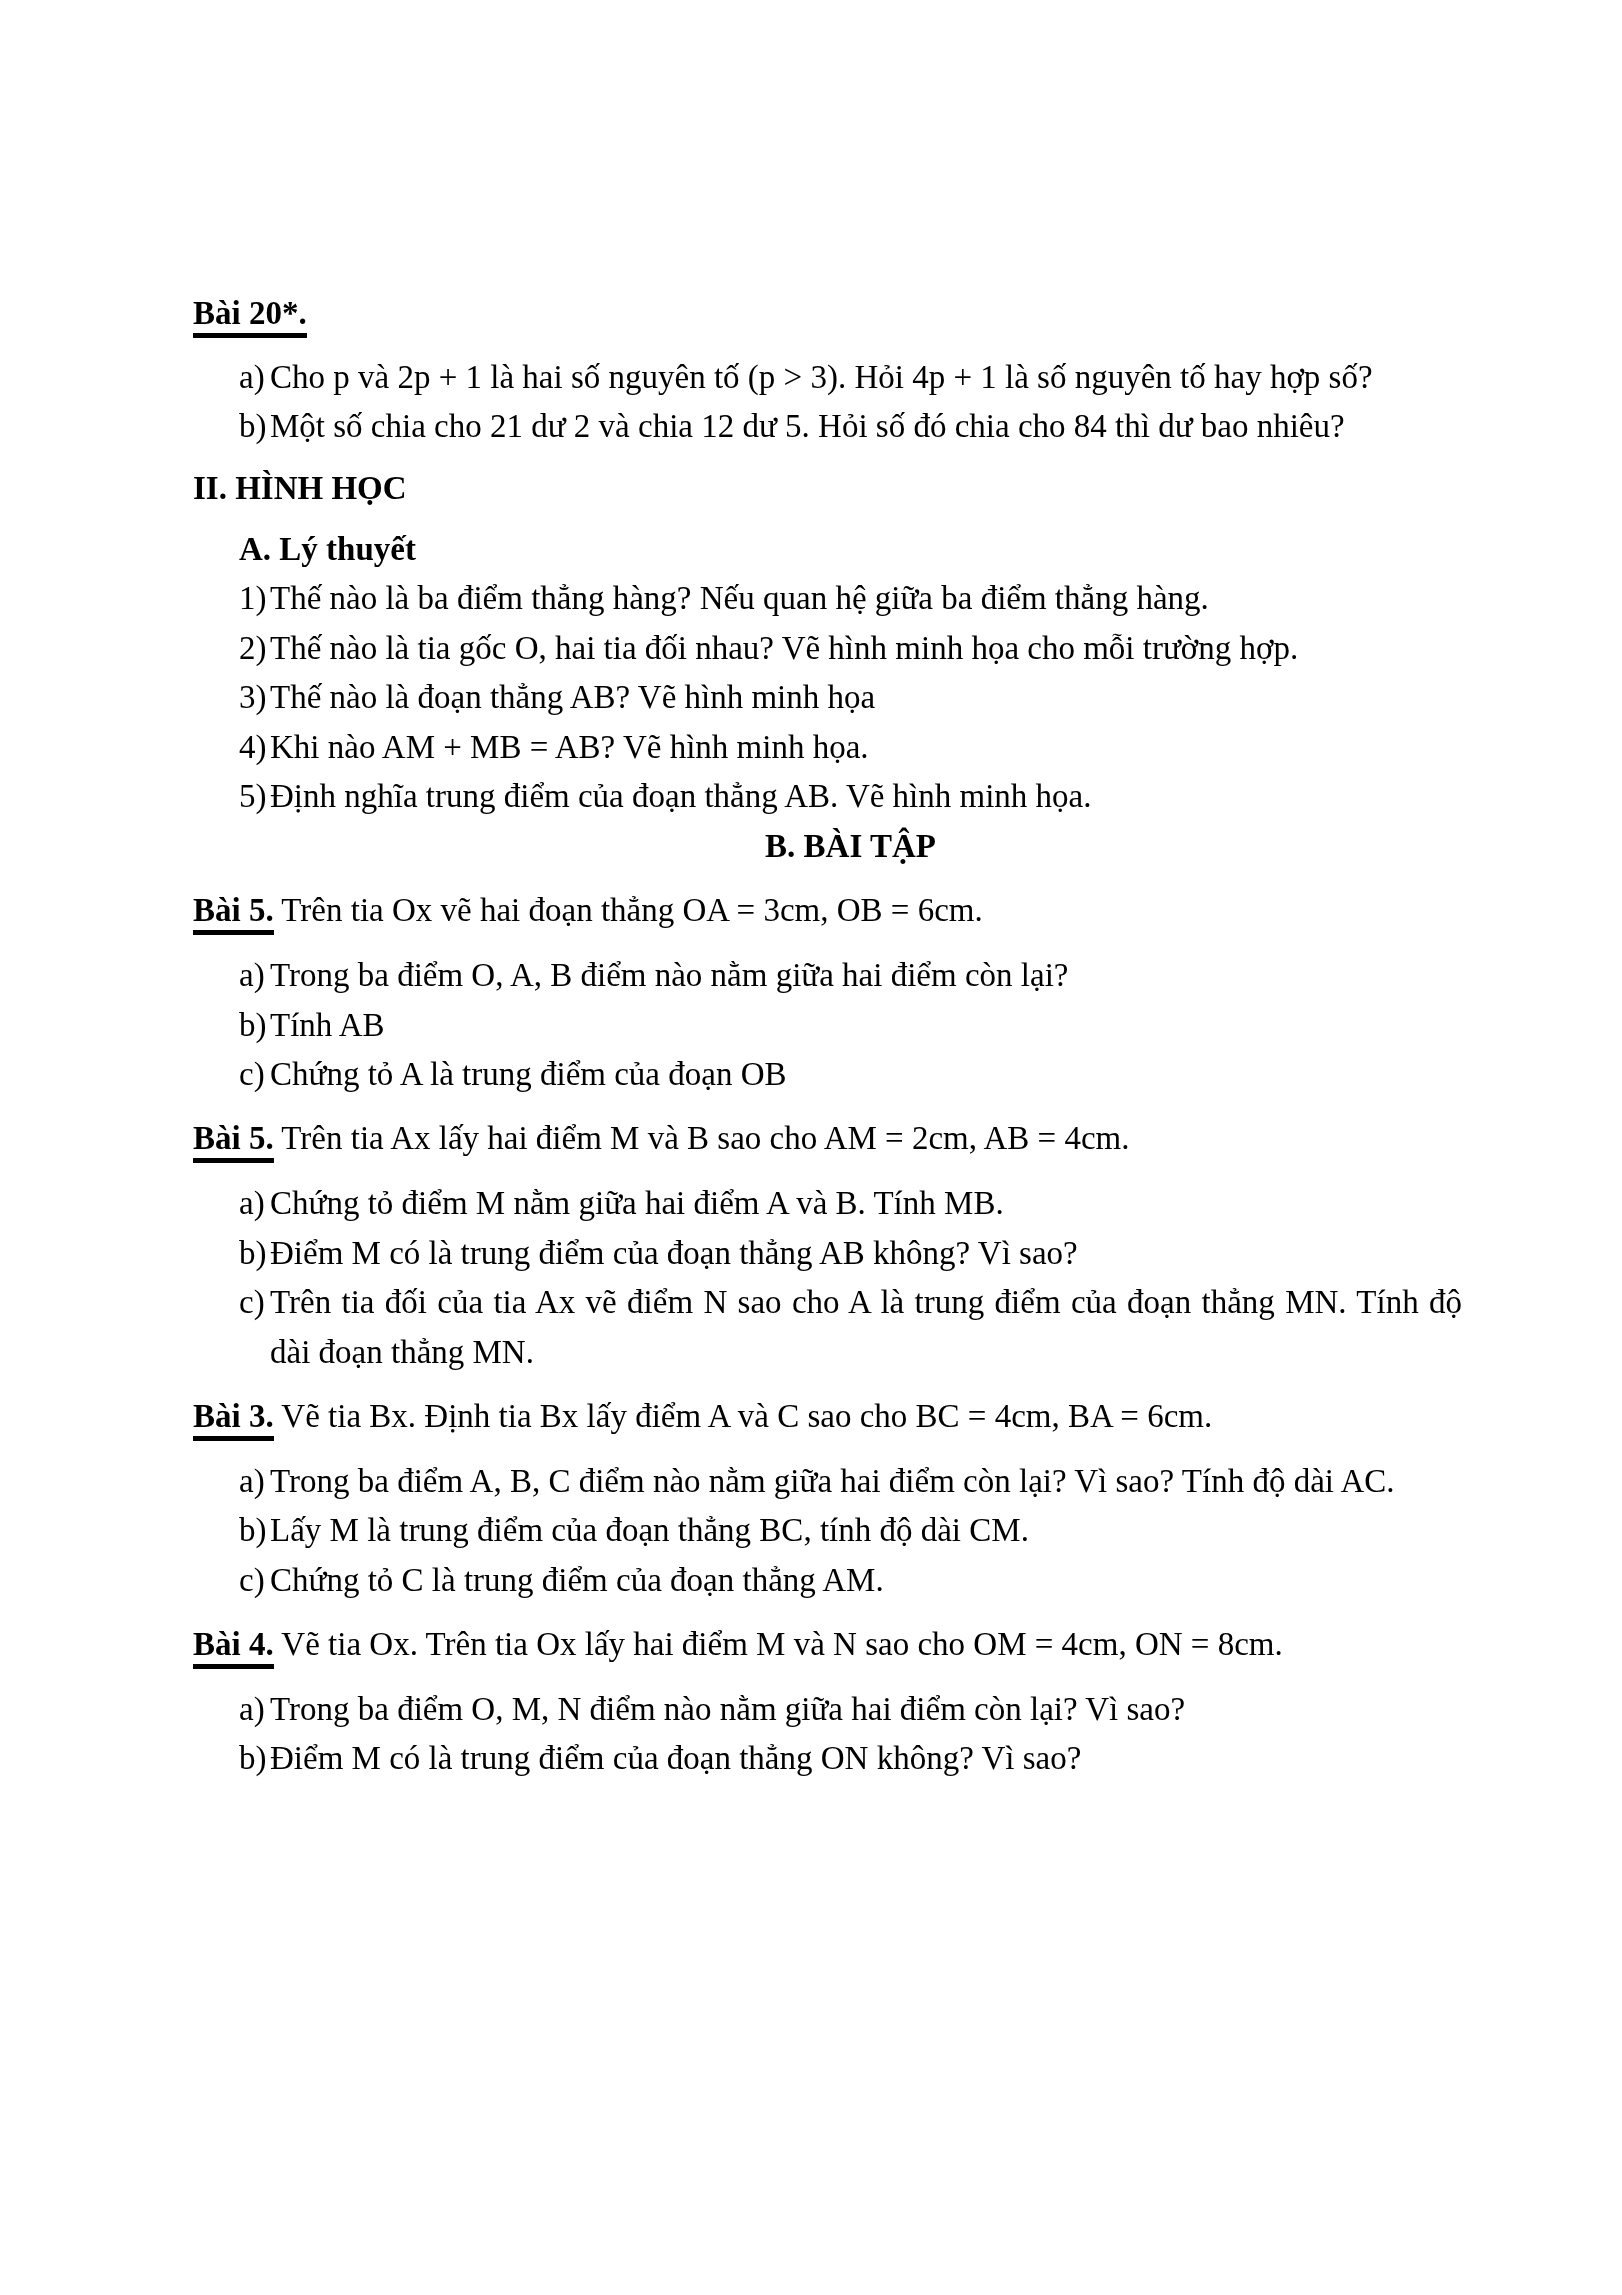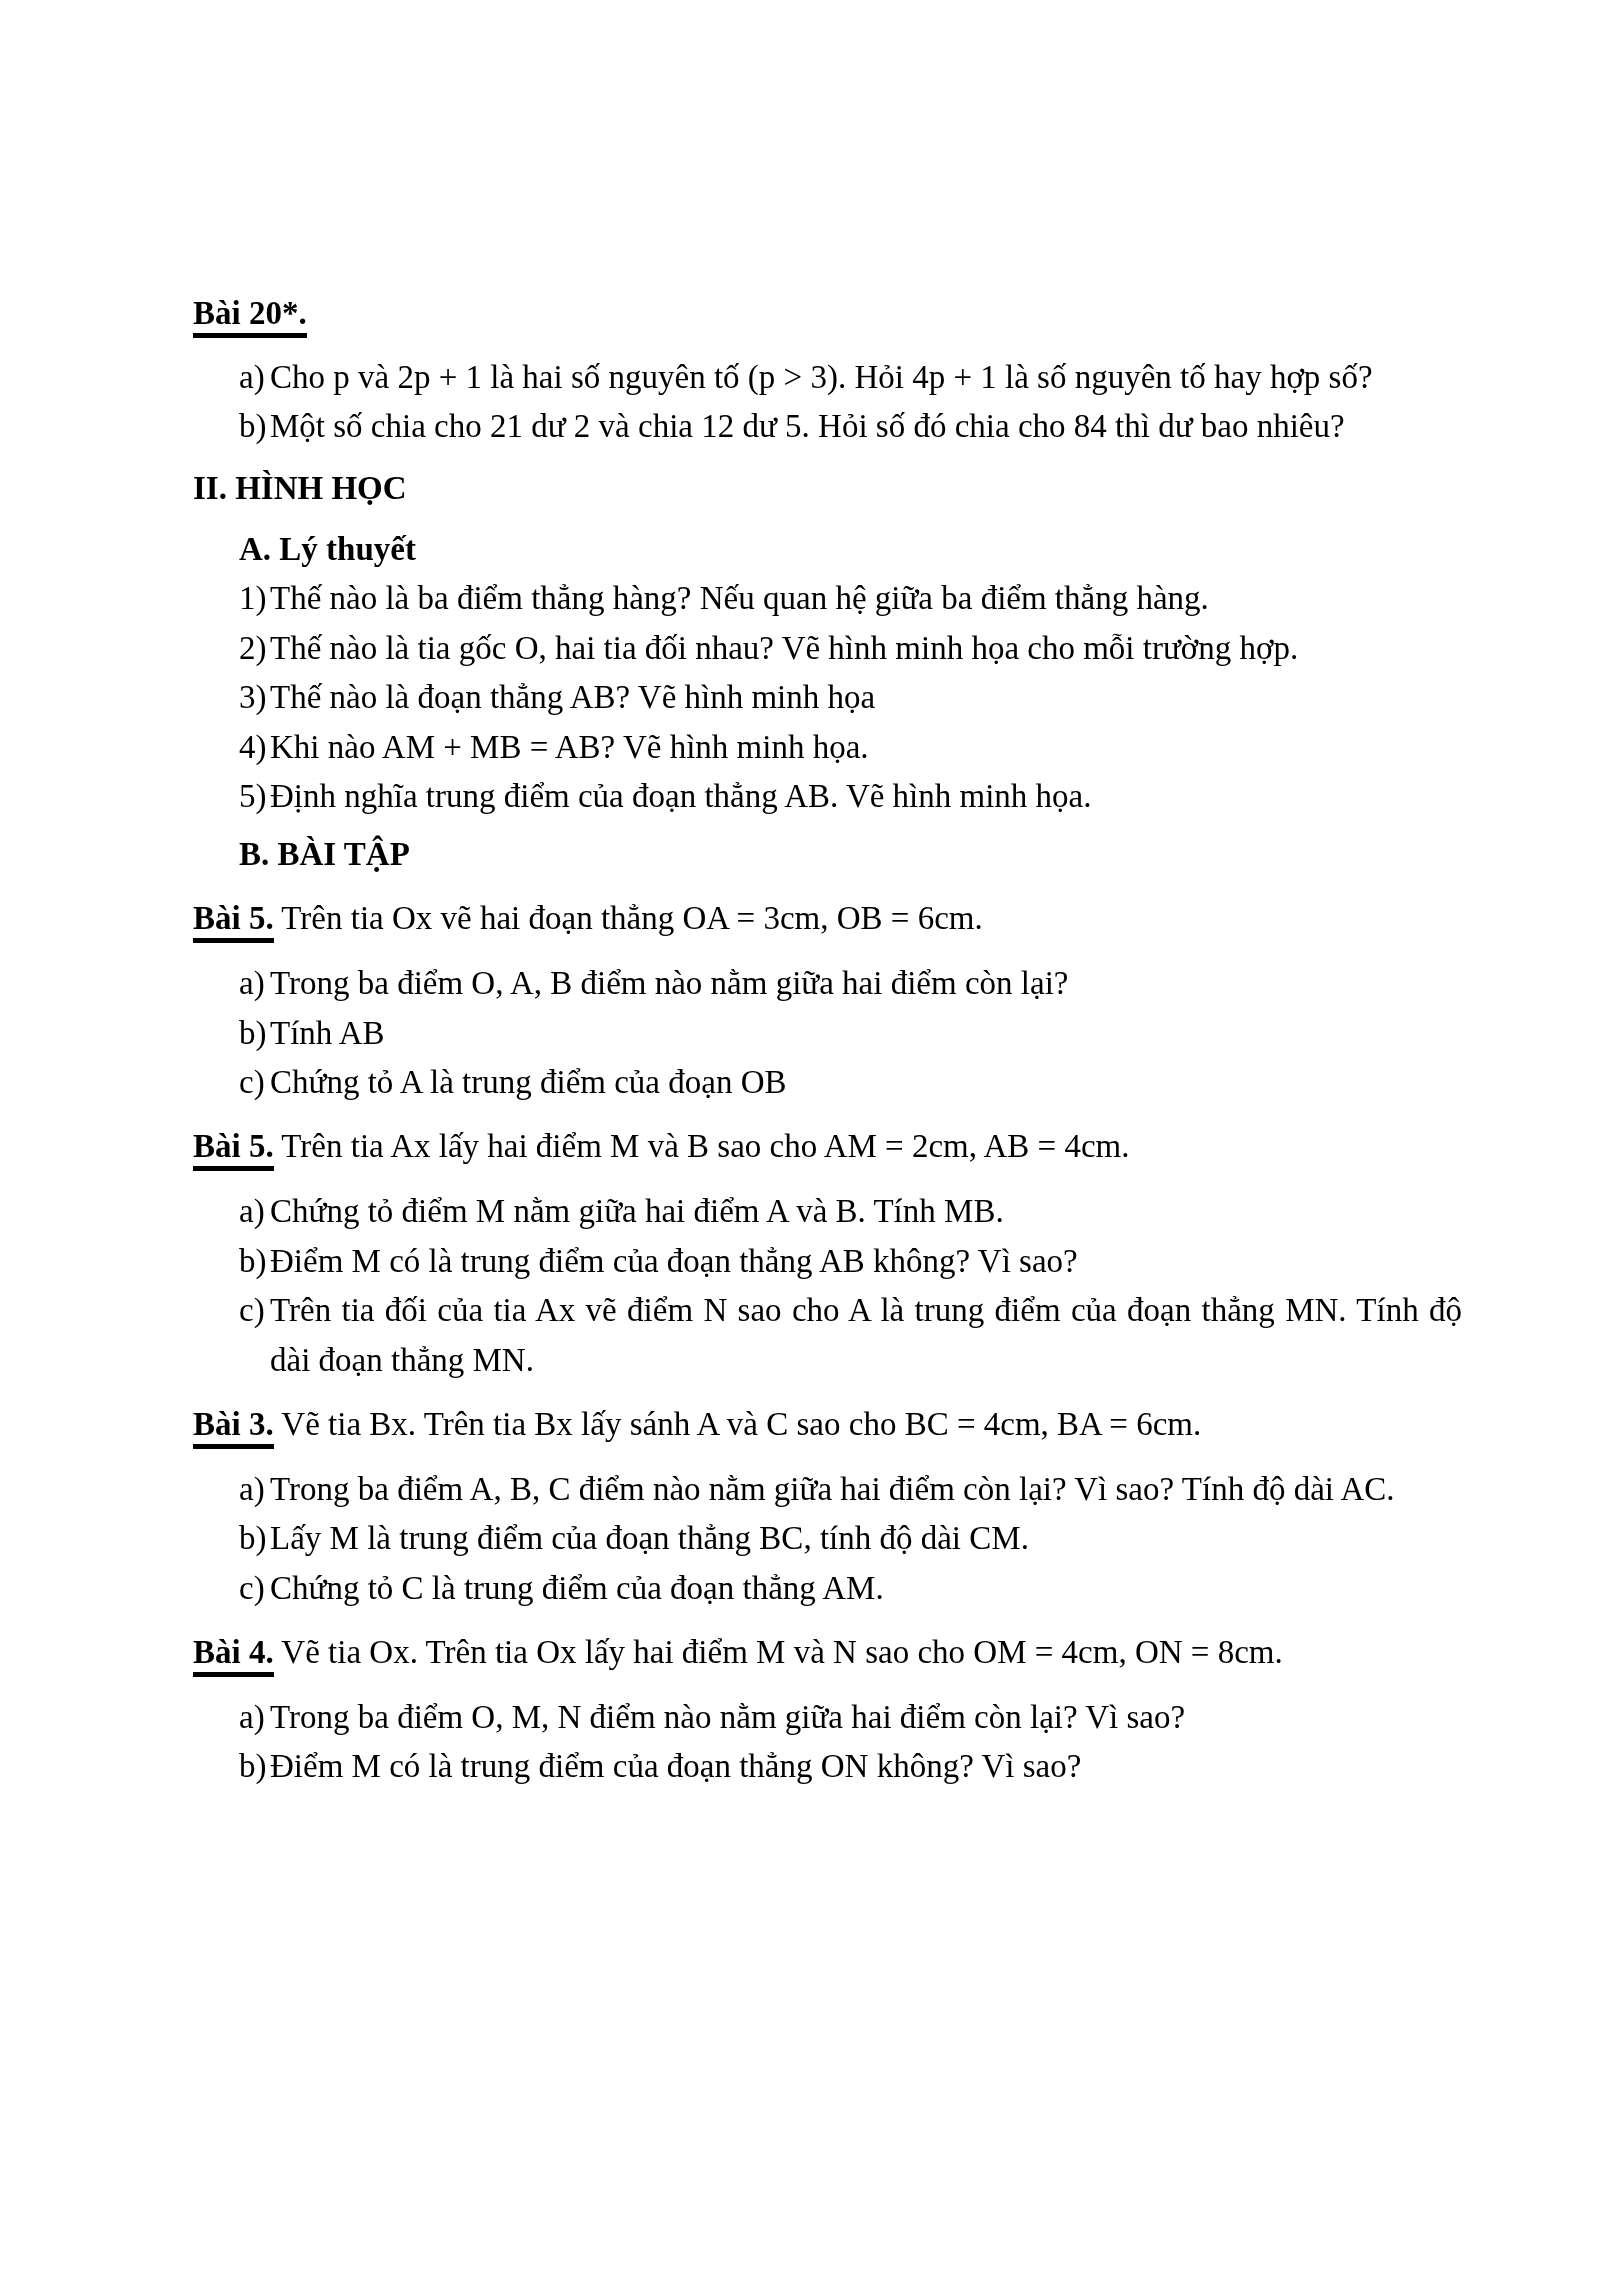--- a/index.html
+++ b/index.html
@@ -35,21 +35,21 @@
 
   .heading2 {
     font-weight: 700;
     margin-top: 11.8px;
     margin-bottom: 11.8px;
   }
   .subheading {
     font-weight: 700;
     padding-left: 46px;
   }
-  .subheading.b { margin-top: 8px; }
+  .subheading.b { margin-top: 0; text-align: center; }
 
   .intro {
     margin-top: 14.4px;
     margin-bottom: 15.7px;
   }
   .intro .after-title { font-weight: 400; }
 
   .item {
     padding-left: 77px;
     text-align: justify;
@@ -119,21 +119,21 @@
   </div>
   <div class="item">
     <span class="lbl">b)</span><span>Điểm M có là trung điểm của đoạn thẳng AB không? Vì sao?</span>
   </div>
   <div class="item">
     <span class="lbl">c)</span><span>Trên tia đối của tia Ax vẽ điểm N sao cho A là trung điểm của đoạn thẳng MN. Tính độ dài đoạn thẳng MN.</span>
   </div>
 
   <p class="intro">
     <span class="ex-title">Bài 3.</span>
-    <span class="after-title">Vẽ tia Bx. Trên tia Bx lấy sánh A và C sao cho BC = 4cm, BA = 6cm.</span>
+    <span class="after-title">Vẽ tia Bx. Định tia Bx lấy điểm A và C sao cho BC = 4cm, BA = 6cm.</span>
   </p>
   <div class="item">
     <span class="lbl">a)</span><span>Trong ba điểm A, B, C điểm nào nằm giữa hai điểm còn lại? Vì sao? Tính độ dài AC.</span>
   </div>
   <div class="item">
     <span class="lbl">b)</span><span>Lấy M là trung điểm của đoạn thẳng BC, tính độ dài CM.</span>
   </div>
   <div class="item">
     <span class="lbl">c)</span><span>Chứng tỏ C là trung điểm của đoạn thẳng AM.</span>
   </div>

